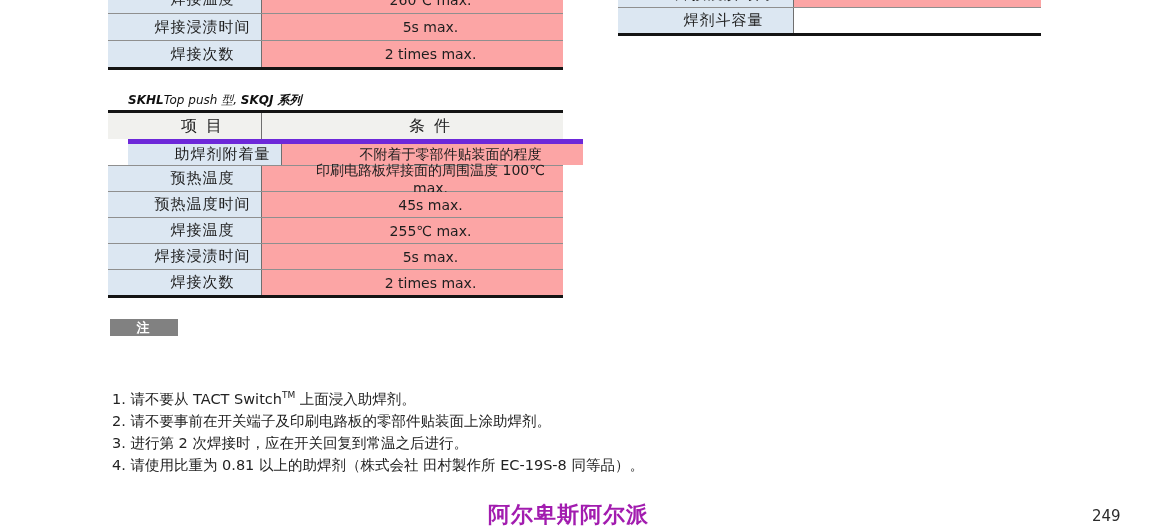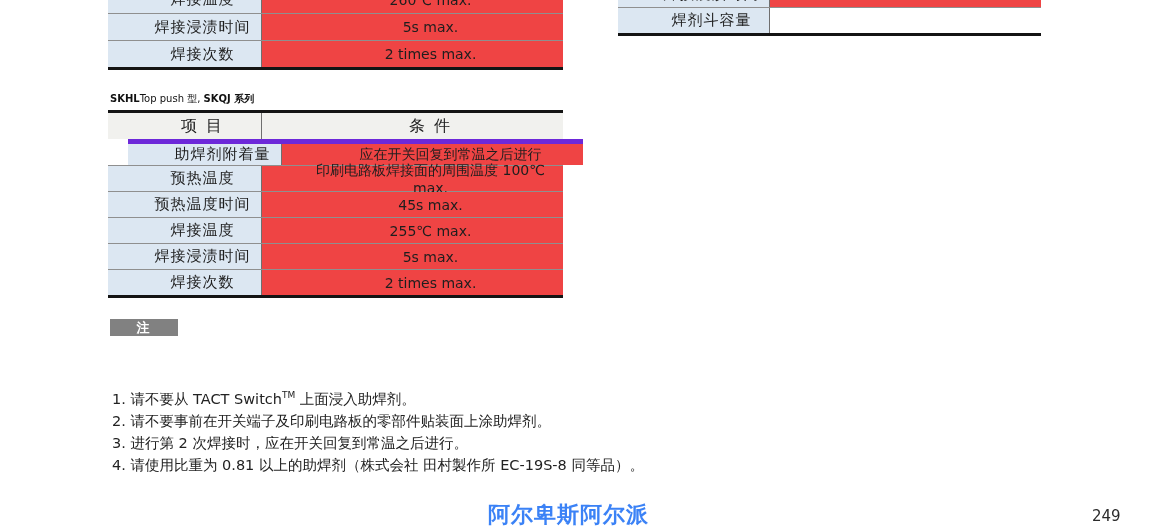--- a/index.html
+++ b/index.html
@@ -6,57 +6,57 @@
   html,body { background:#ffffff; }
   body { font-family:"DejaVu Sans","Liberation Sans",sans-serif; color:#1e1e1e; }
   .page { position:relative; width:1150px; height:529px; background:#ffffff; overflow:hidden; }
 
   
   .tbl-clip { position:absolute; overflow:hidden; }
   .trow { display:flex; width:100%; }
   .trow + .trow { border-top:1px solid #8f8f8f; }
   .cell { display:flex; align-items:center; justify-content:center; text-align:center;padding-left:36px; }
   .lbl { background:#dce7f2; border-right:1px solid #6f6f6f; font-size:15px; letter-spacing:1px; }
-  .val { flex:1; font-size:14px; background:#ef4444; }
+  .val { flex:1; font-size:14px; background:#fca5a5; }
   .t-bot { border-bottom:3px solid #141414; }
 
   
   .tblA { left:108px; top:0; width:455px; height:71px; }
   .tblA .inner { margin-top:-14px; }
   .tblA .trow { height:27px; }
   .tblA .lbl { width:154px; }
 
   
   .tblB { left:618px; top:0; width:423px; height:36px; }
   .tblB .inner { margin-top:-19px; }
   .tblB .trow { height:26px; }
-  .tblB .lbl { width:152px; }
+  .tblB .lbl { width:176px; }
 
   
-  .sec-head { position:absolute; left:110px; top:92px; font-size:10px; color:#111; }
+  .sec-head { position:absolute; left:128px; top:92px; font-size:12px; color:#111;font-style:italic; }
   .sec-head b { font-weight:bold; }
 
   
   .tblM { position:absolute; left:108px; top:110px; width:455px; border-top:3px solid #141414; }
   .tblM .trow { height:26px; }
   .tblM .trow.hdr { background:#e5e5e5; border-top:none;border-radius:6px; }
   .tblM .trow.hdr .cell { background:#f1f1ee; font-size:16px; letter-spacing:2px; }
   .tblM .trow.first-data { border-top:5px solid #6d28d9;margin-left:20px; }
   .tblM .lbl { width:154px; }
 
   
   .note-badge { position:absolute; left:110px; top:319px; width:68px; height:17px;
     background:#818181; color:#ffffff; font-size:13px; font-weight:bold;
     display:flex; align-items:center; justify-content:center; letter-spacing:2px; }
   .notes { position:absolute; left:112px; top:336px; font-size:14.5px; line-height:22px; color:#222;margin-top:48px; }
   .notes .sup { font-size:9px; vertical-align:super; }
 
   
   .footer-logo { position:absolute; left:488px; top:500px; font-size:22px; font-weight:bold;
-    color:#3b82f6; letter-spacing:1px; }
+    color:#a21caf; letter-spacing:1px; }
   .page-num { position:absolute; left:1092px; top:507px; font-size:15px; color:#2b2b2b; }
 </style>
 </head>
 <body>
 
 <div class="page">
 
   <div class="tbl-clip tblA">
     <div class="inner t-bot">
       <div class="trow">
@@ -90,21 +90,21 @@
     <b>SKHL</b><span>Top push 型, </span><b>SKQJ 系列</b>
   </div>
 
   <div class="tblM t-bot">
     <div class="trow hdr">
       <div class="cell lbl">项 目</div>
       <div class="cell val">条 件</div>
     </div>
     <div class="trow first-data">
       <div class="cell lbl">助焊剂附着量</div>
-      <div class="cell val">应在开关回复到常温之后进行</div>
+      <div class="cell val">不附着于零部件贴装面的程度</div>
     </div>
     <div class="trow">
       <div class="cell lbl">预热温度</div>
       <div class="cell val">印刷电路板焊接面的周围温度 100℃ max.</div>
     </div>
     <div class="trow">
       <div class="cell lbl">预热温度时间</div>
       <div class="cell val">45s max.</div>
     </div>
     <div class="trow">

